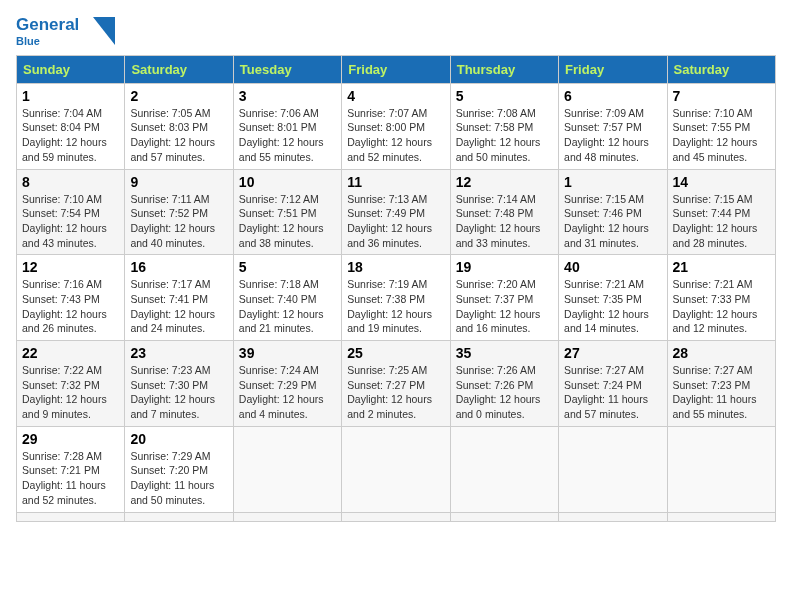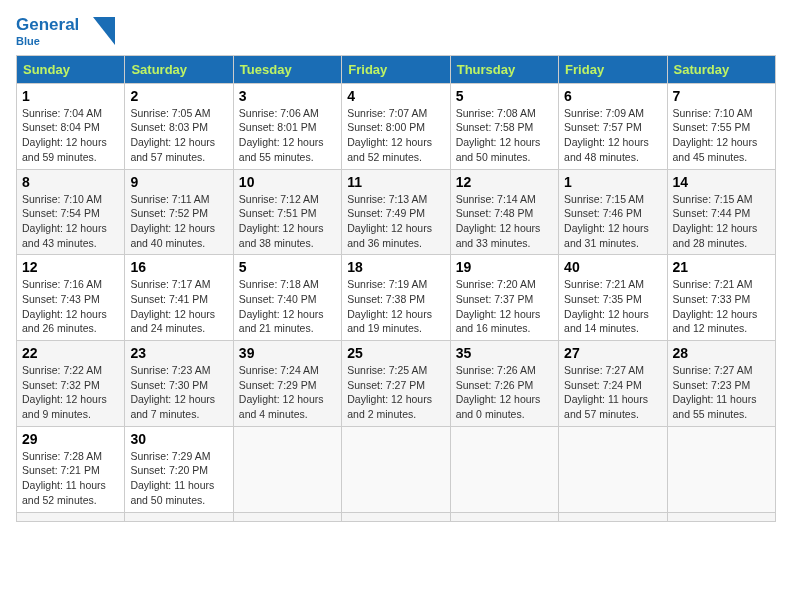--- a/index.html
+++ b/index.html
@@ -224,21 +224,21 @@
           <span class="day-num">28</span>
         <div class="day-detail">Sunrise: 7:27 AM<br>Sunset: 7:23 PM<br>Daylight: 11 hours and 55 minutes.</div>
         </td>
       </tr>
       <tr>
         <td>
           <span class="day-num">29</span>
         <div class="day-detail">Sunrise: 7:28 AM<br>Sunset: 7:21 PM<br>Daylight: 11 hours and 52 minutes.</div>
         </td>
         <td>
-          <span class="day-num">30</span>
+          <span class="day-num">20</span>
         <div class="day-detail">Sunrise: 7:29 AM<br>Sunset: 7:20 PM<br>Daylight: 11 hours and 50 minutes.</div>
         </td>
         <td class="empty"></td>
         <td class="empty"></td>
         <td class="empty"></td>
         <td class="empty"></td>
         <td class="empty"></td>
       </tr>
       <tr>
         <td class="empty"></td>

